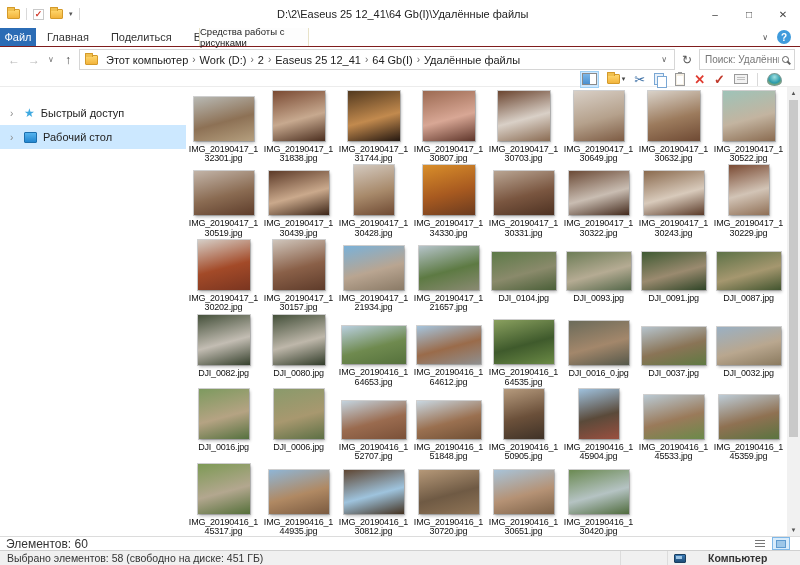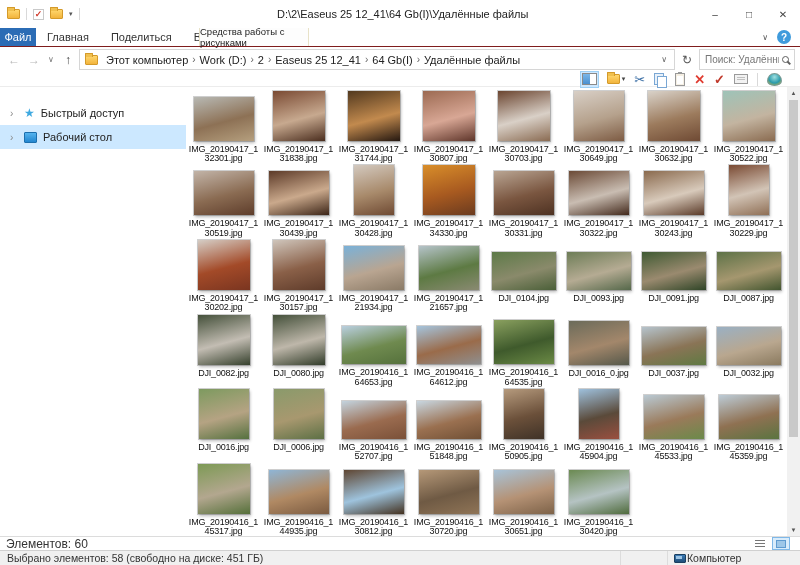--- a/index.html
+++ b/index.html
@@ -94,21 +94,21 @@
   .view-toggles { margin-left:auto; display:flex; gap:3px; padding-right:4px; }
   .vt { width:18px; height:13px; border:1px solid transparent; display:flex; align-items:center; justify-content:center; }
   .vt.selected { border-color:#7fb8e8; background:#d9ecfb; }
   .icon-list { width:10px; height:8px; background:repeating-linear-gradient(to bottom,#777 0 1px,transparent 1px 3px); }
   .icon-thumbs { width:10px; height:8px; background:#9ec7e8; border:1px solid #5f9bd0; }
 
   .bottomstrip { height:15px; flex:0 0 auto; display:flex; align-items:center; background:#f0f0f0; border-top:1px solid #d0d0d0; padding-left:7px; font-size:10.5px; color:#333; }
   .bs-right { margin-left:auto; display:flex; align-items:center; height:100%; }
   .bs-sep { width:1px; height:100%; background:#dcdcdc; }
   .bs-pane-sm { width:46px; height:100%; }
-  .bs-loc { width:118px; height:100%; display:flex; align-items:center; gap:1px; padding-left:6px; }
+  .bs-loc { width:118px; height:100%; display:flex; align-items:center; gap:22px; padding-left:6px;font-weight:bold; }
   .comp-icon { width:12px; height:9px; background:linear-gradient(#3a7ab5,#1f4e79); border:1px solid #1b3f60; border-radius:1px; position:relative; }
   .comp-icon::after { content:""; position:absolute; left:1px; top:1px; width:6px; height:3px; background:#9cc4e4; }
   .bs-grip { width:14px; height:100%; }
 </style>
 </head>
 <body>
 
 <div class="window">
 
   <div class="titlebar">

